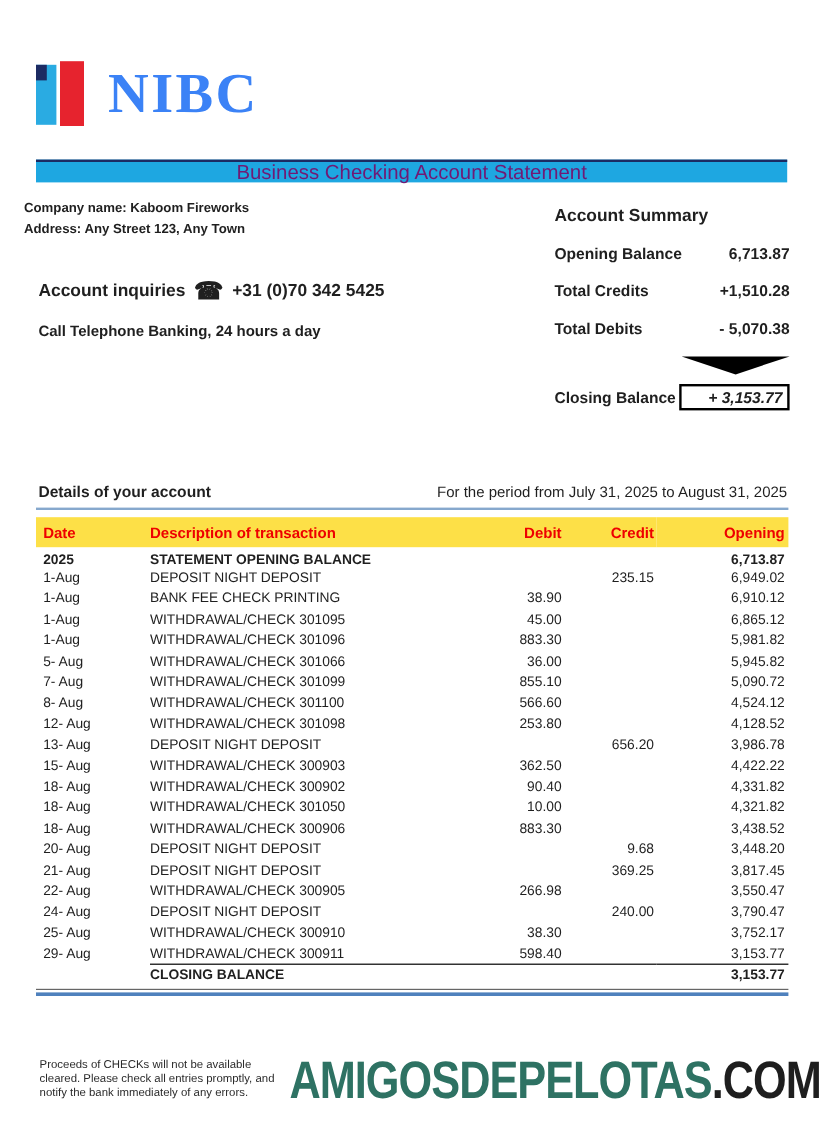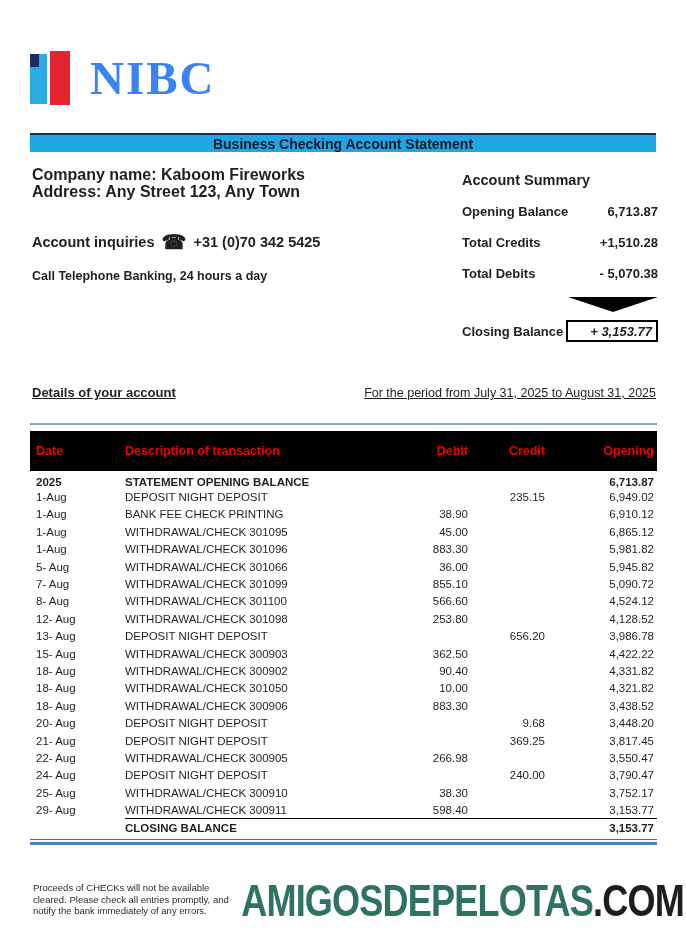--- a/index.html
+++ b/index.html
@@ -13,53 +13,53 @@
   .mark-blue { position:absolute; left:0; top:5px; width:17px; height:50px; background:#2aabe2; }
   .mark-navy { position:absolute; left:0; top:5px; width:9px; height:13px; background:#1c2b63; }
   .mark-red  { position:absolute; left:20px; top:2px; width:20px; height:54px; background:#e6232e; }
   .logo-text { font-family:"Liberation Serif", serif; font-weight:bold; font-size:47px; line-height:58px;
                color:#3b82f6; letter-spacing:2px; }
 
   
   .title-bar { position:absolute; left:30px; top:133px; width:626px; height:19px;
                background:#1ea7e1; border-top:2px solid #1c2b63;
                display:flex; align-items:center; justify-content:center; }
-  .title-bar span { color:#0f172a; font-weight:bold; font-size:14px; }
-
-  
-  .company { position:absolute; left:32px; top:166px; font-weight:bold; font-size:16px; line-height:17px; }
+  .title-bar span { color:#701a75; font-weight:normal; font-size:17px; }
+
+  
+  .company { position:absolute; left:20px; top:166px; font-weight:bold; font-size:11px; line-height:17px; }
   .inquiries { position:absolute; left:32px; top:230px; font-weight:bold; font-size:14.5px; }
   .phone-icon { font-size:20px; vertical-align:-2px; padding:0 3px; }
   .tel-banking { position:absolute; left:32px; top:269px; font-weight:bold; font-size:12.5px; }
 
   
   .summary { position:absolute; left:462px; top:172px; width:196px; }
   .summary-title { font-weight:bold; font-size:14.5px; margin-bottom:16px; }
   .summary-row { display:flex; justify-content:space-between; font-weight:bold; font-size:13px; margin-bottom:16px; }
   .summary-arrow { margin-left:auto; width:0; height:0; margin-top:2px; margin-bottom:8px;
                    border-left:45px solid transparent; border-right:45px solid transparent;
                    border-top:15px solid #000; }
   .closing-row { display:flex; justify-content:space-between; align-items:center; }
   .closing-label { font-weight:bold; font-size:13px; }
   .closing-box { width:92px; height:22px; border:2px solid #000; font-weight:bold; font-size:13px;
                  display:flex; align-items:center; justify-content:flex-end; padding-right:4px;font-style:italic; }
 
   
-  .details-line { position:absolute; left:32px; top:385px; width:624px; display:flex; justify-content:space-between; align-items:flex-end;text-decoration:underline; }
+  .details-line { position:absolute; left:32px; top:402px; width:624px; display:flex; justify-content:space-between; align-items:flex-end; }
   .details-heading { font-weight:bold; font-size:13px; }
   .details-period { font-size:12.5px; }
 
   
   .tablewrap { position:absolute; left:30px; top:423px; width:627px; }
   .table-topline { height:2px; background:#86a8cd; margin-bottom:6px; }
   table { width:627px; border-collapse:collapse; table-layout:fixed; }
   col.c-date { width:95px; } col.c-desc { width:285px; } col.c-debit { width:60px; }
   col.c-credit { width:77px; } col.c-balance { width:110px; }
-  thead th { background:#000000; color:#ee0000; font-size:12.5px; font-weight:bold;
-             height:40px; vertical-align:middle; }
+  thead th { background:#fde047; color:#ee0000; font-size:12.5px; font-weight:bold;
+             height:25px; vertical-align:middle; }
   thead th.date, thead th.desc { text-align:left; }
   thead th.date { padding-left:6px; }
   thead th.debit, thead th.credit, thead th.balance { text-align:right; padding-right:2px; }
   thead th.balance { padding-right:3px; }
   tbody { font-size:11.5px; }
   tbody tr { height:17.4px; }
   tbody tr:first-child td { padding-top:4px; }
   td.date { padding-left:6px; text-align:left; }
   td.desc { text-align:left; }
   td.debit, td.credit, td.balance { text-align:right; padding-right:2px; }

